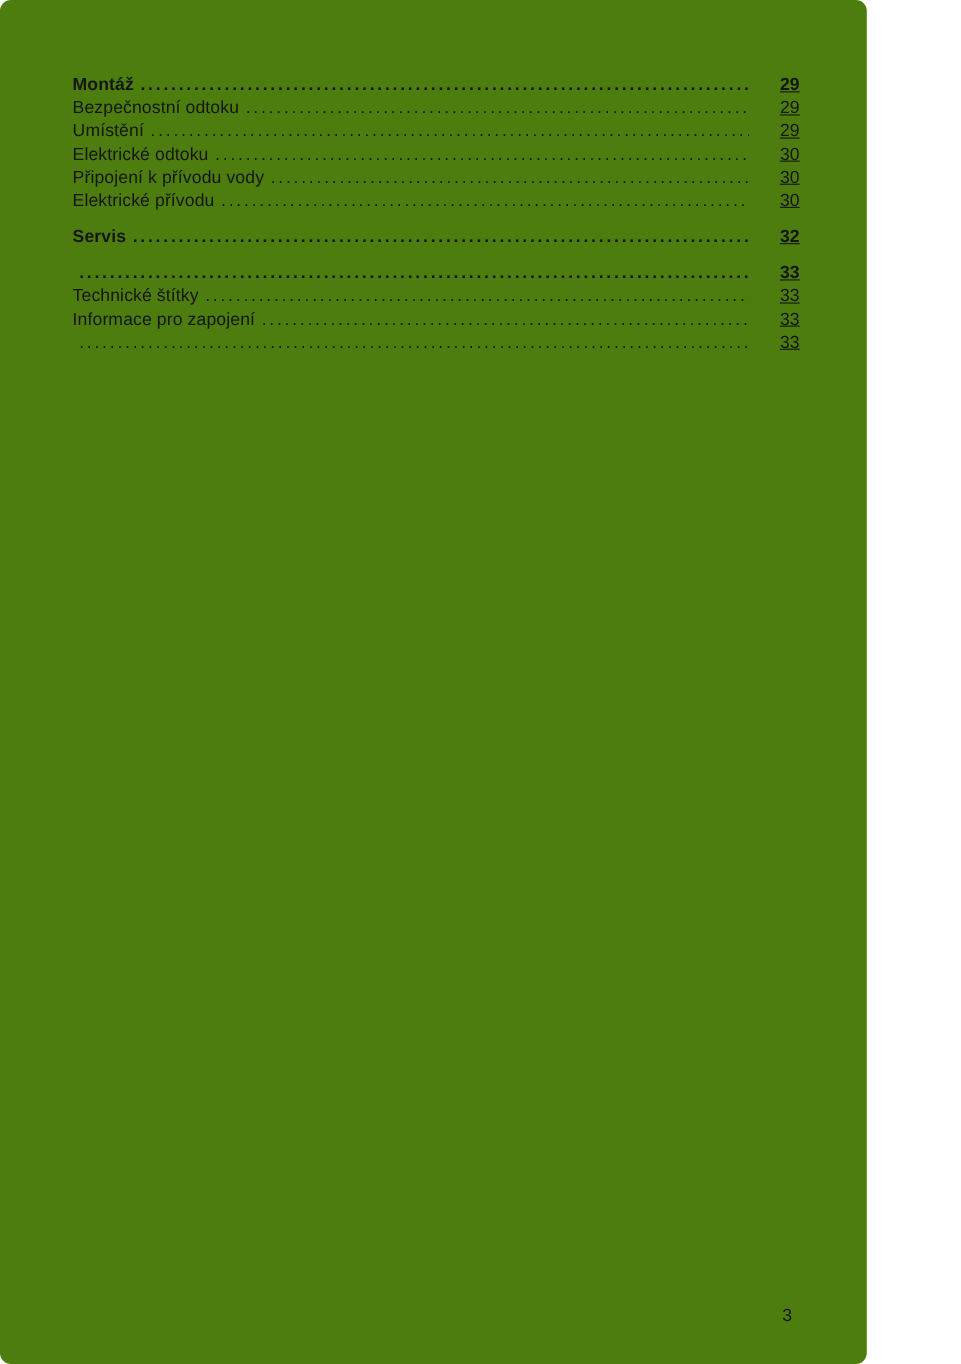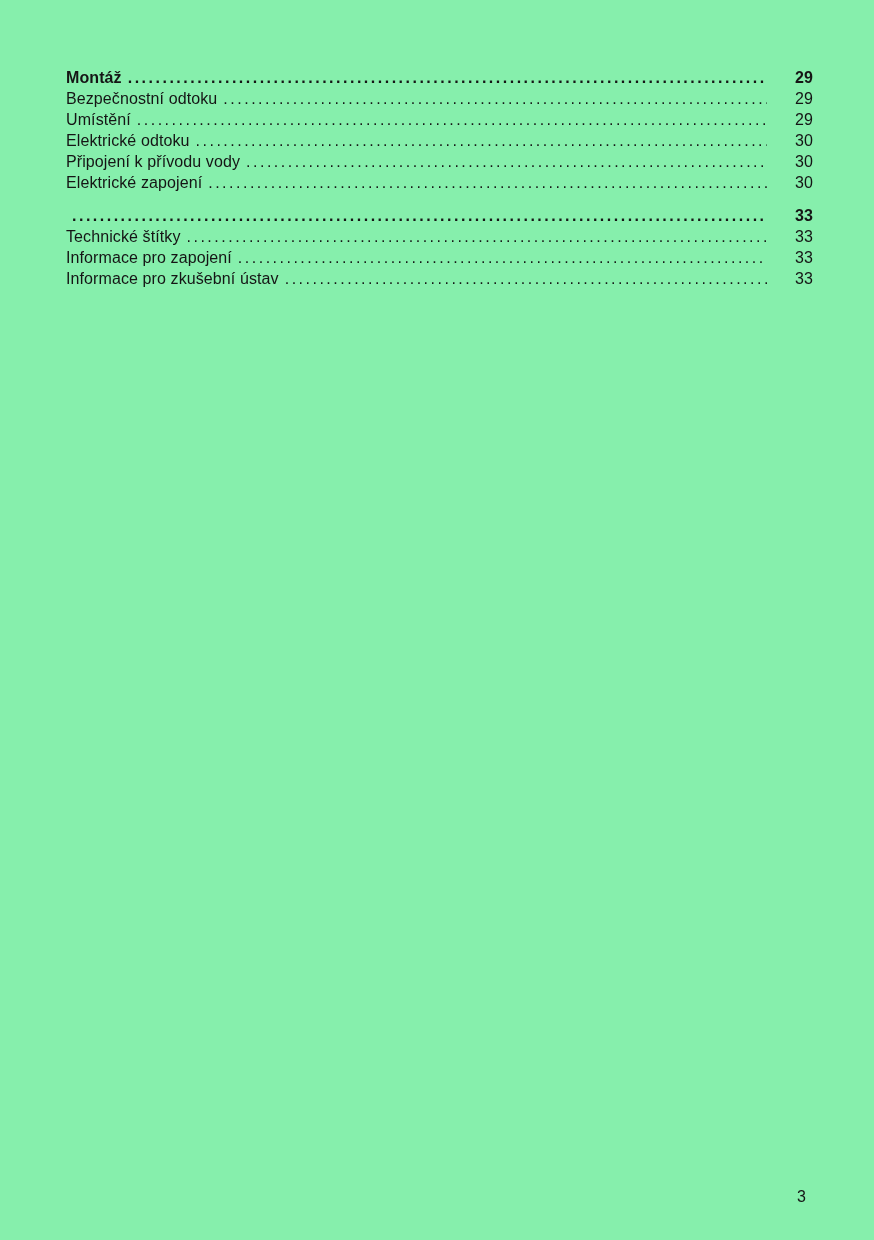--- a/index.html
+++ b/index.html
@@ -2,26 +2,27 @@
 <html><head>
 <meta charset="utf-8">
 <style>
   html, body {
     margin: 0;
     padding: 0;
     background: #ffffff;
   }
   .page {
     position: relative;
-    width: 874px;
+    width: 788px;
     height: 1240px;
-    background: #86efac;
+    background: #4d7c0f;
     font-family: "Liberation Sans", sans-serif;
     color: #151515;
     overflow: hidden;
+    border-radius: 10px;
   }
   .toc {
     position: absolute;
     left: 66px;
     top: 67px;
     right: 61px;
   }
   .toc-section {
     margin-bottom: 12px;
   }
@@ -46,20 +47,21 @@
     margin: 0 24px 0 6px;
     letter-spacing: 2.5px;
   }
   .toc-dots::after {
     content: "......................................................................................................................................................................";
   }
   .toc-page {
     flex: 0 0 auto;
     min-width: 22px;
     text-align: right;
+    text-decoration: underline;
   }
   .footer-page-number {
     position: absolute;
     top: 1186px;
     right: 68px;
     font-size: 16px;
     line-height: 21px;
     color: #151515;
   }
 </style>
@@ -90,44 +92,50 @@
         <span class="toc-label">Elektrické odtoku</span>
         <span class="toc-dots"></span>
         <span class="toc-page">30</span>
       </div>
       <div class="toc-row">
         <span class="toc-label">Připojení k přívodu vody</span>
         <span class="toc-dots"></span>
         <span class="toc-page">30</span>
       </div>
       <div class="toc-row">
-        <span class="toc-label">Elektrické zapojení</span>
+        <span class="toc-label">Elektrické přívodu</span>
         <span class="toc-dots"></span>
         <span class="toc-page">30</span>
       </div>
     </div>
 
+    <div class="toc-section">
+      <div class="toc-row bold">
+        <span class="toc-label">Servis</span>
+        <span class="toc-dots"></span>
+        <span class="toc-page">32</span>
+      </div>
+    </div>
 
     <div class="toc-section">
       <div class="toc-row bold">
         <span class="toc-dots"></span>
         <span class="toc-page">33</span>
       </div>
       <div class="toc-row">
         <span class="toc-label">Technické štítky</span>
         <span class="toc-dots"></span>
         <span class="toc-page">33</span>
       </div>
       <div class="toc-row">
         <span class="toc-label">Informace pro zapojení</span>
         <span class="toc-dots"></span>
         <span class="toc-page">33</span>
       </div>
       <div class="toc-row">
-        <span class="toc-label">Informace pro zkušební ústav</span>
         <span class="toc-dots"></span>
         <span class="toc-page">33</span>
       </div>
     </div>
 
   </div>
 
   <div class="footer-page-number">3</div>
 
 </div>

